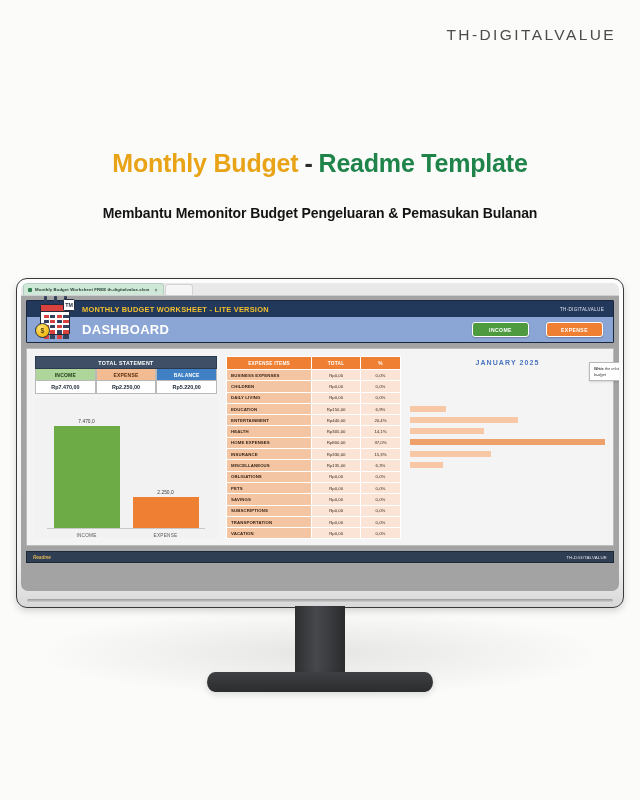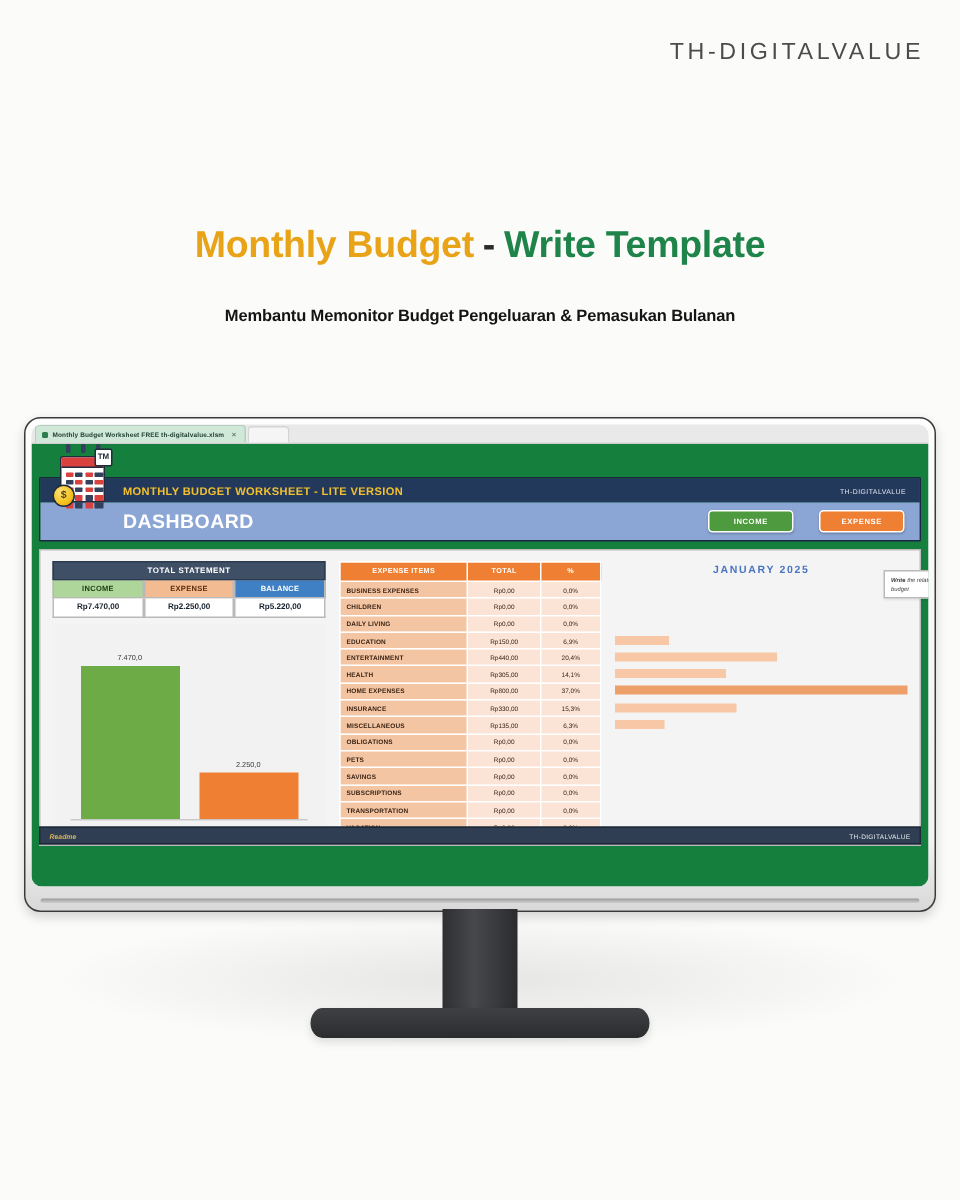--- a/index.html
+++ b/index.html
@@ -42,21 +42,21 @@
     margin-top: 27px;
     font-size: 25px;
     font-weight: 700;
     letter-spacing: -0.2px;
   }
   .title-gold { color: #e8a317; }
   .title-dash { color: #2b2b2b; margin: 0 6px; }
   .title-green { color: #1e8449; }
   .headline-sub {
     margin-top: 27px;
-    font-size: 11px;
+    font-size: 14px;
     font-weight: 700;
     color: #141414;
     letter-spacing: -0.1px;
   }
 
   
   .monitor-wrap {
     position: absolute;
     top: 278px;
     left: 0;
@@ -158,22 +158,22 @@
     border: 1px solid #d4d4d4;
     border-bottom: none;
     border-radius: 3px 3px 0 0;
     margin-left: 1px;
   }
 
   
   .workbook {
     position: relative;
     height: calc(100% - 13px);
-    background: #15803d;
-    padding: 22px 5px 0 5px;
+    background: #a3a3a3;
+    padding: 4px 5px 0 5px;
   }
 
   
   .app-header {
     border: 1.1px solid #1a2740;
     border-radius: 1px;
   }
   .header-top {
     height: 16px;
     background: #23395b;
@@ -484,21 +484,21 @@
     letter-spacing: 0.2px;
   }
 </style>
 </head>
 <body>
 
 <div class="brand-mark">TH-DIGITALVALUE</div>
 
 <div class="headline-block">
   <div class="headline-title">
-    <span class="title-gold">Monthly Budget</span><span class="title-dash">-</span><span class="title-green">Write Template</span>
+    <span class="title-gold">Monthly Budget</span><span class="title-dash">-</span><span class="title-green">Readme Template</span>
   </div>
   <div class="headline-sub">Membantu Memonitor Budget Pengeluaran &amp; Pemasukan Bulanan</div>
 </div>
 
 <div class="monitor-wrap">
   <div class="monitor-shadow"></div>
 
   <div class="monitor-bezel">
     <div class="screen">
 

